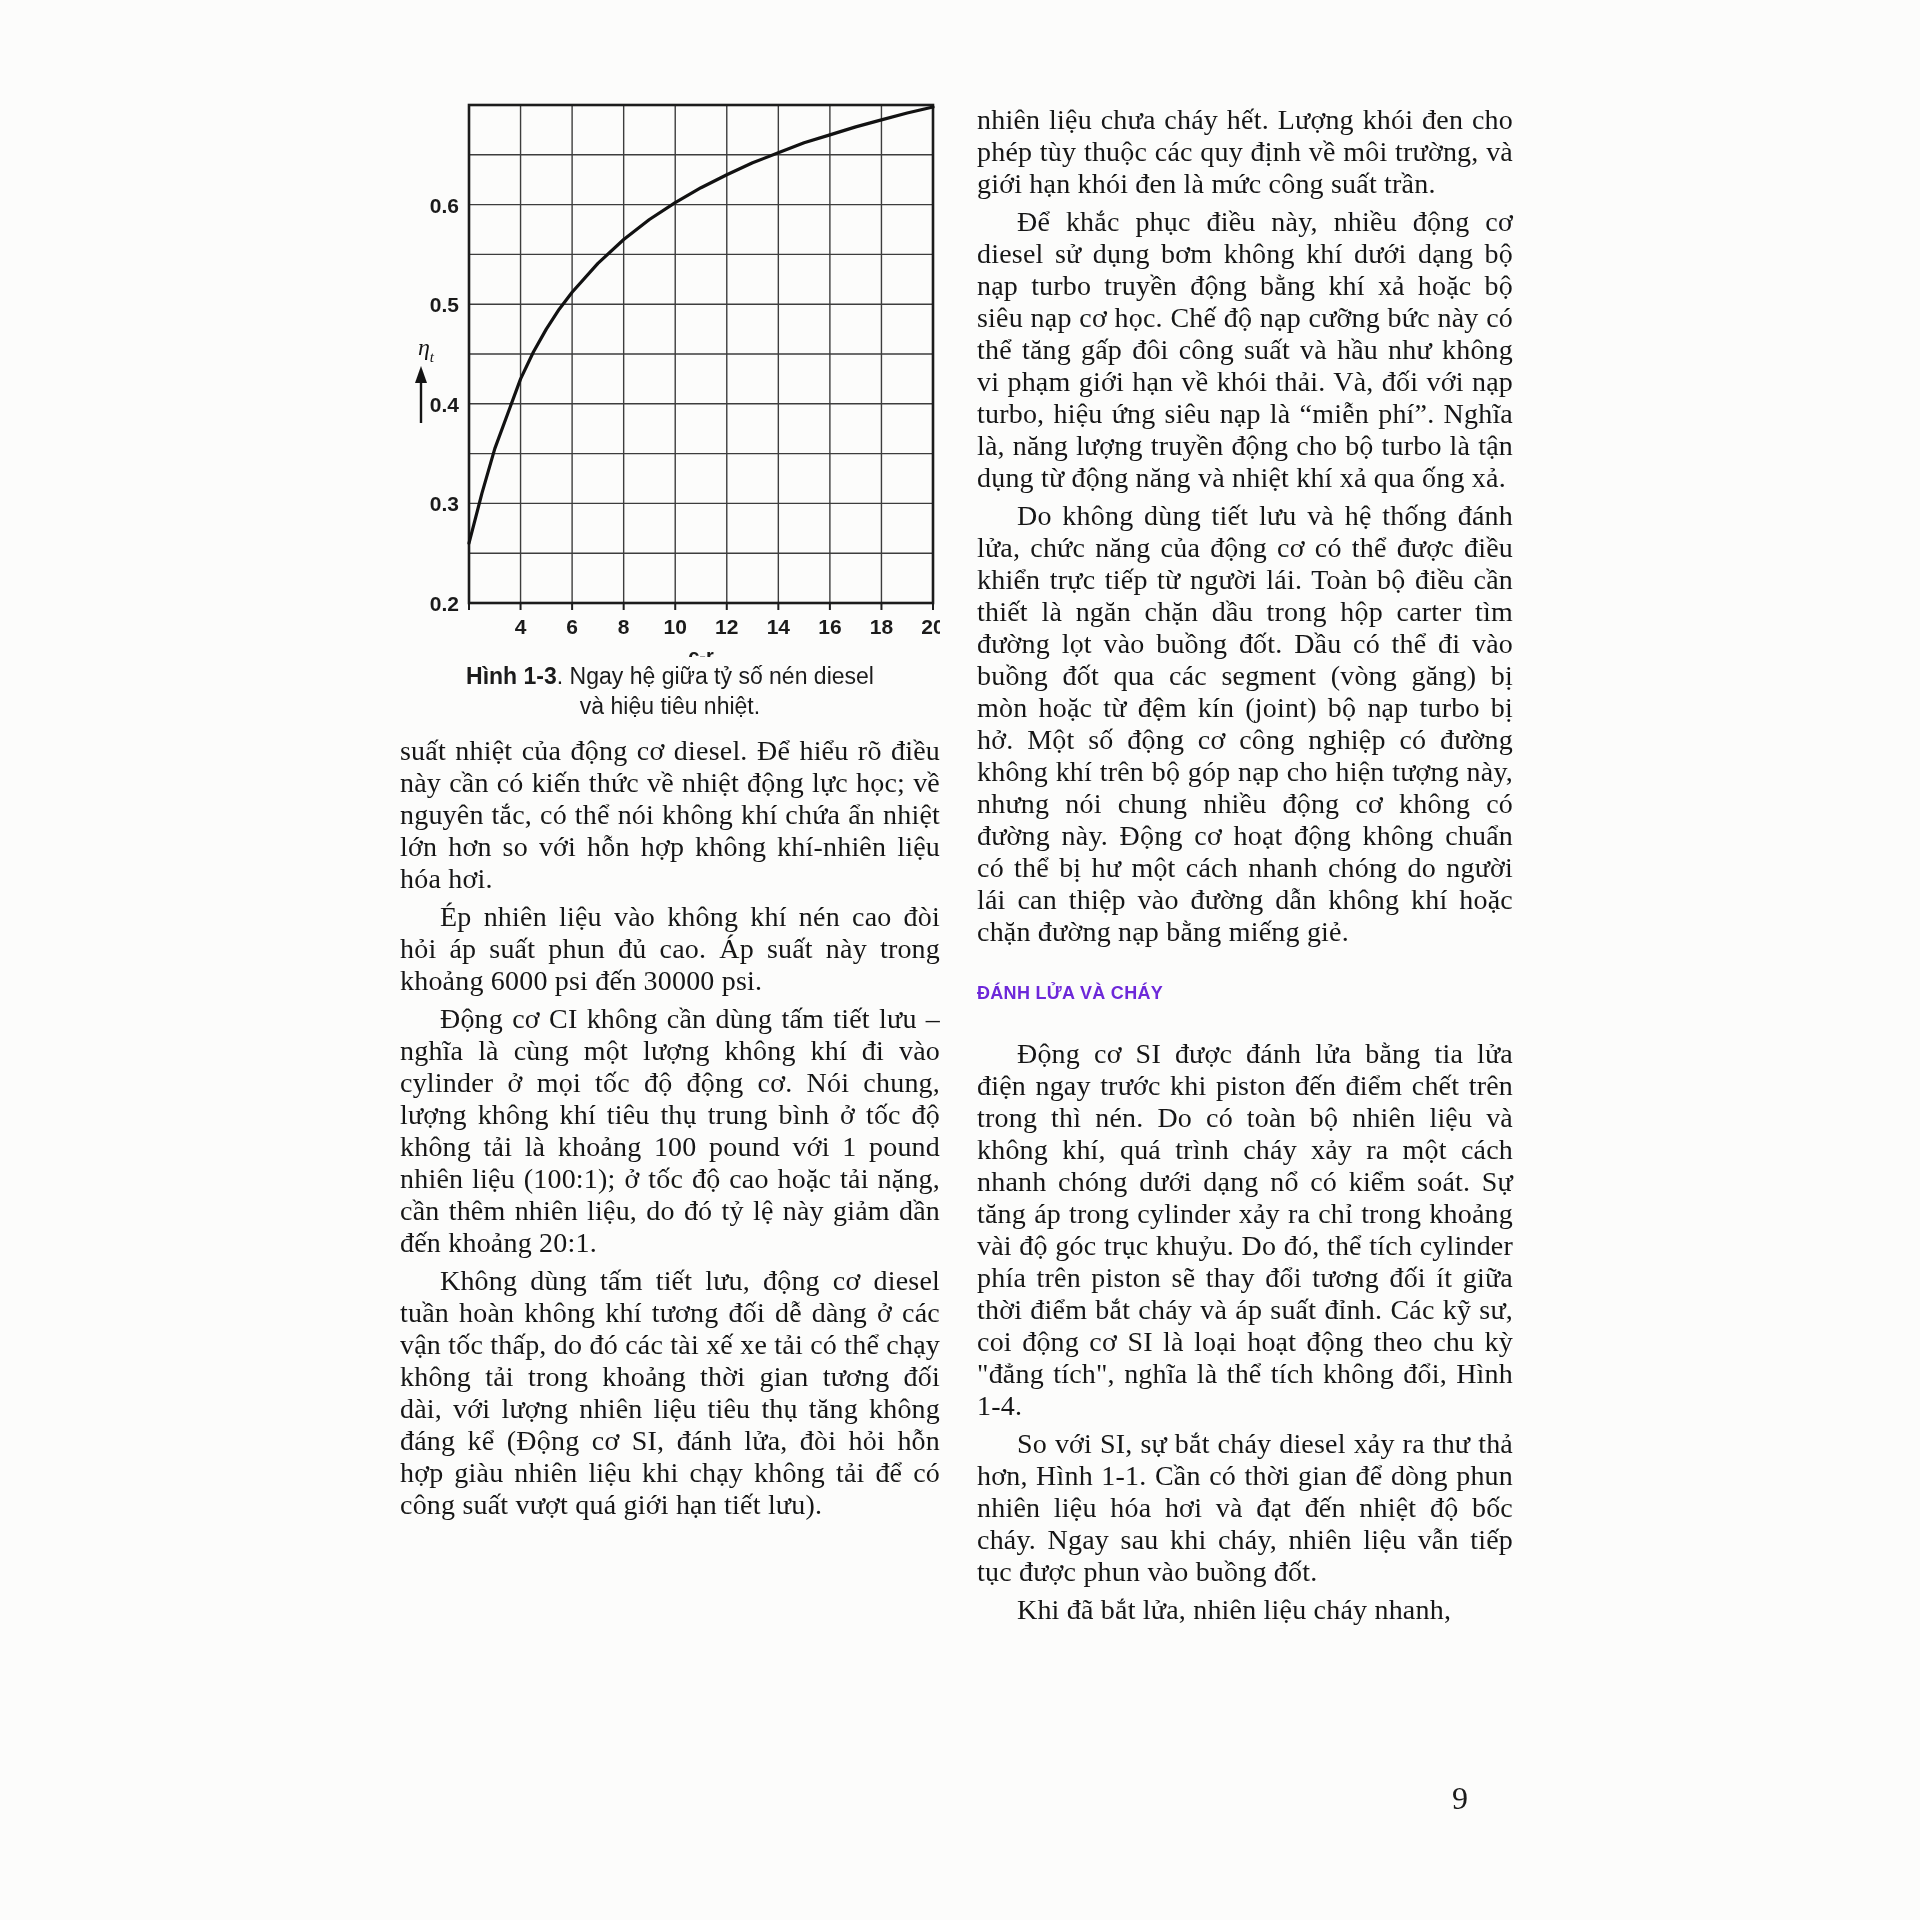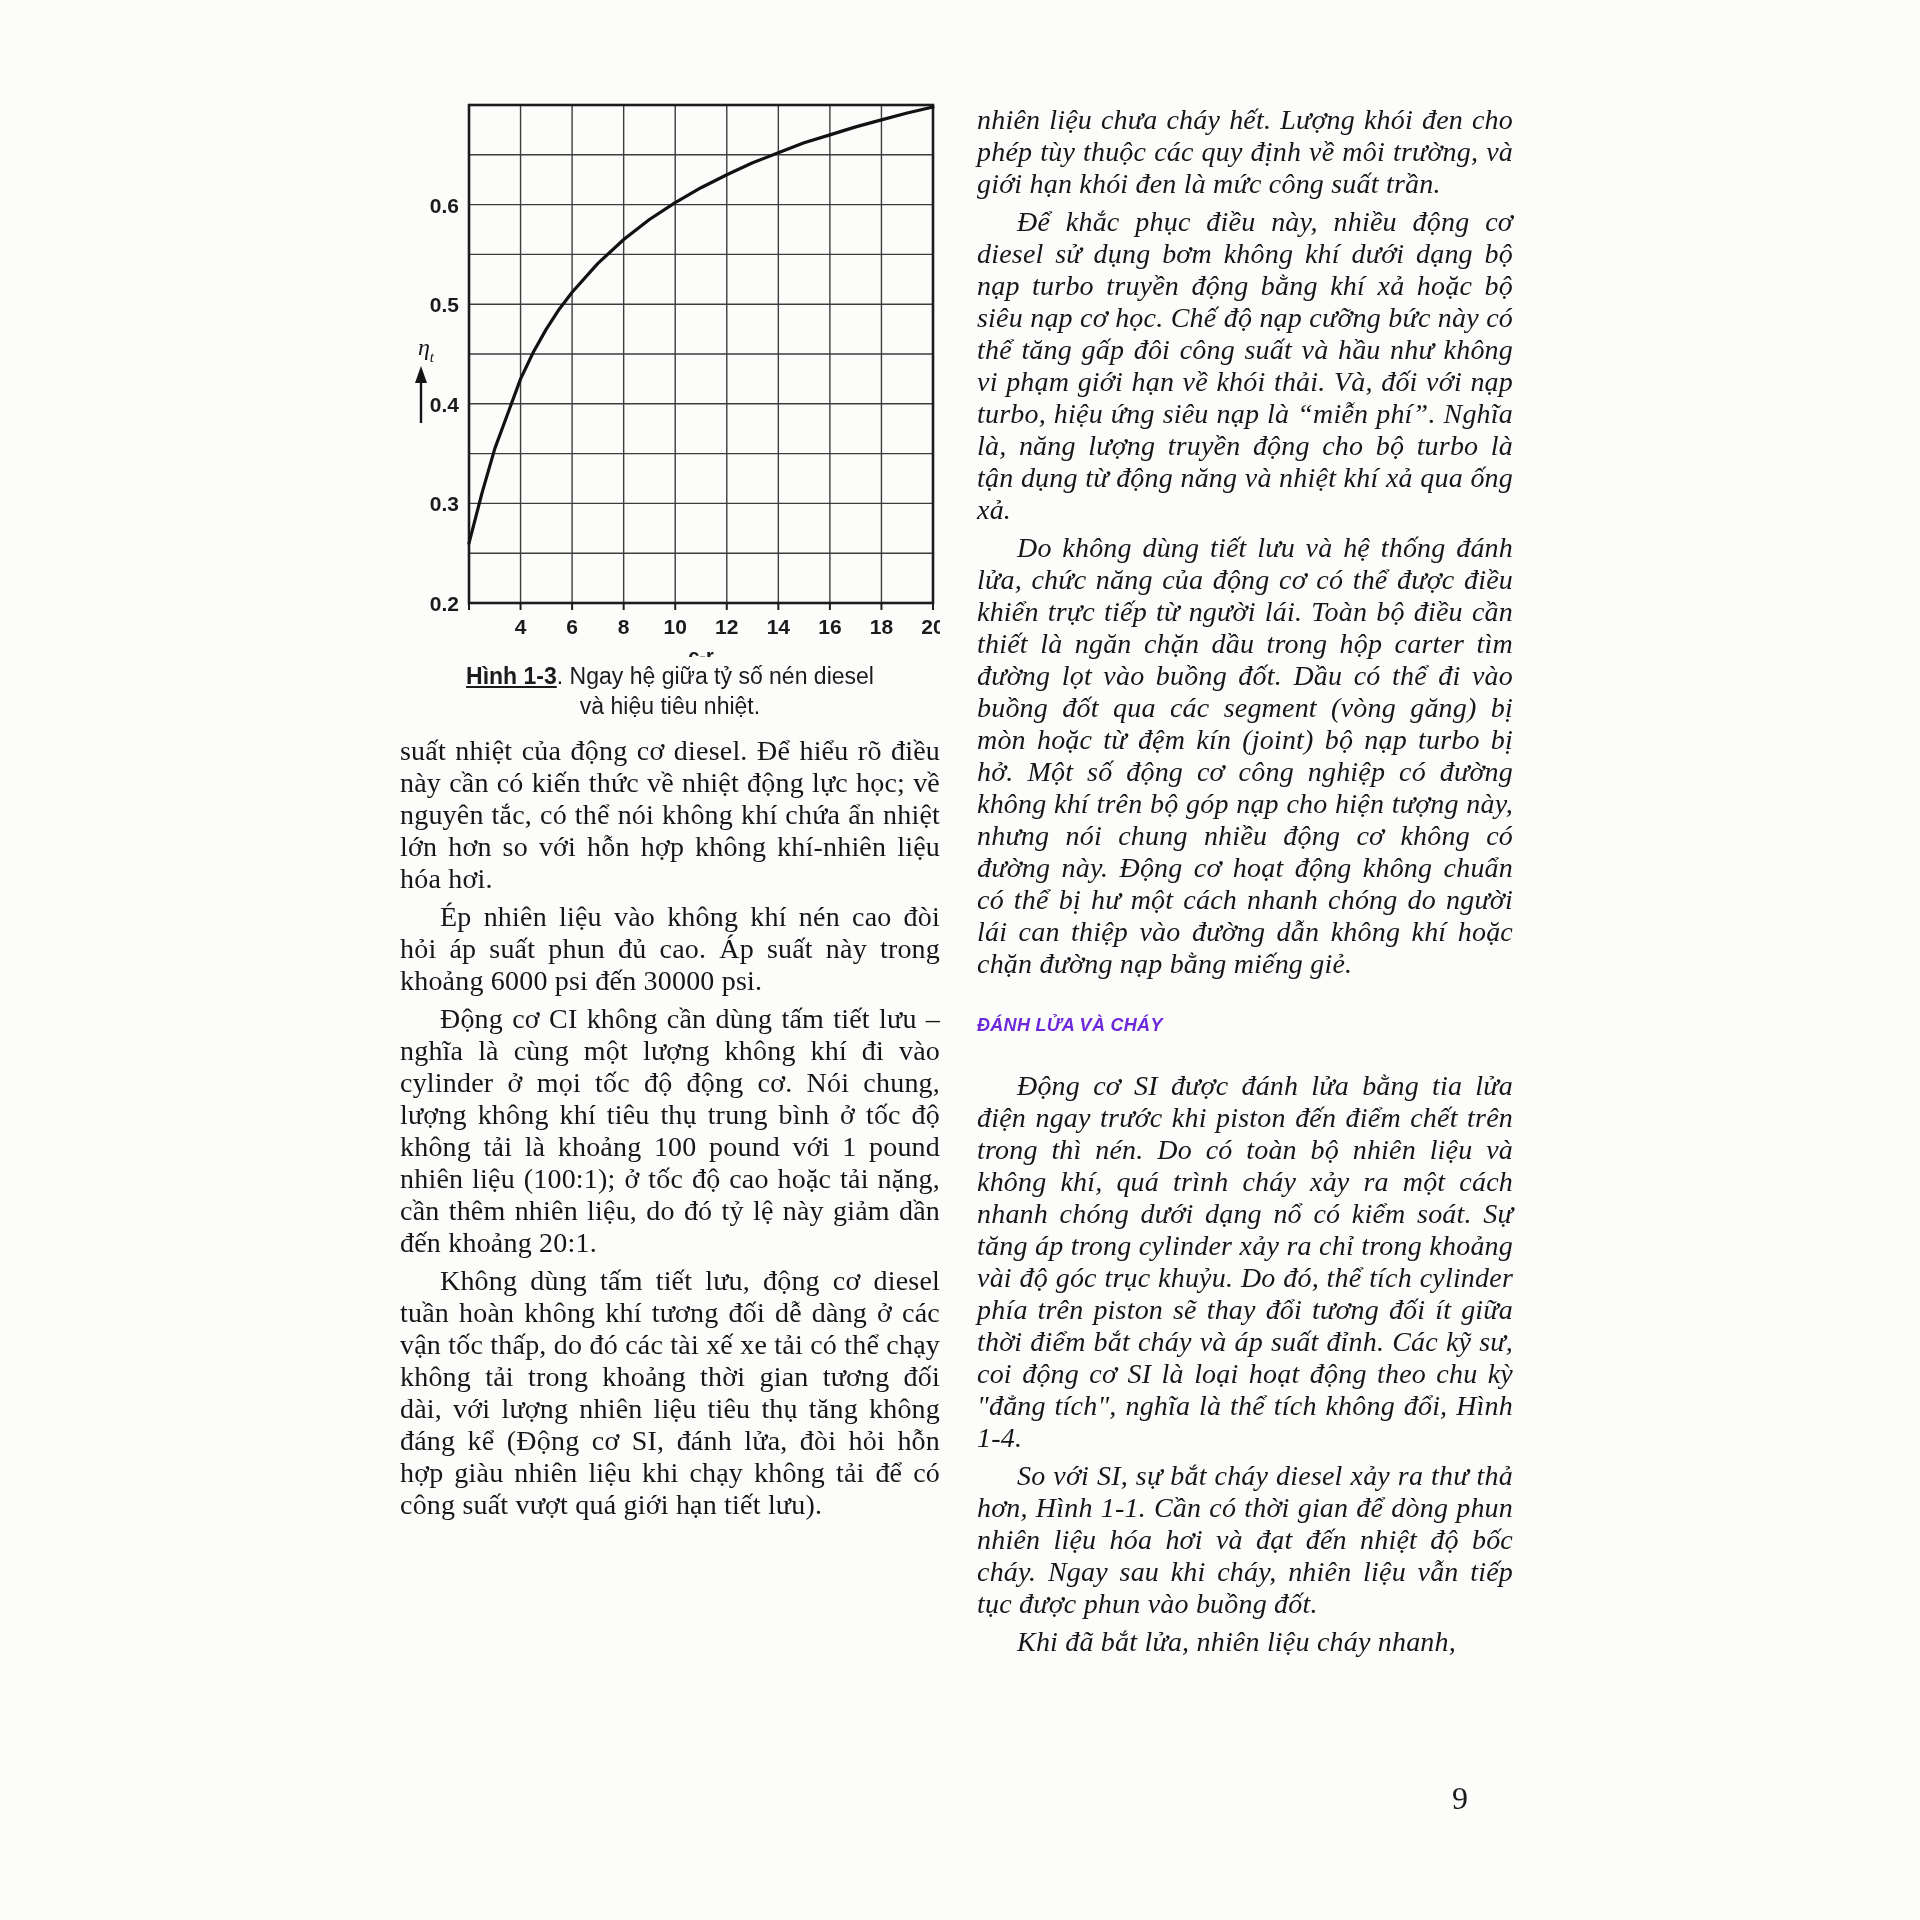--- a/index.html
+++ b/index.html
@@ -7,21 +7,21 @@
     width:1920px;height:1920px;
     background:#fcfcfb;
     position:relative;
     font-family:"Liberation Serif","DejaVu Serif",serif;
     color:#161616;
     overflow:hidden;
   }
   .page{position:absolute;inset:0;}
   .col{position:absolute;top:85px;}
   .col-left{left:400px;width:540px;}
-  .col-right{left:977px;width:536px;top:104px;font-style:italic;}
+  .col-right{left:977px;width:536px;top:104px;}
   figure{margin:0;padding:0;}
   #chart{display:block;width:540px;height:572px;}
   .tick{
     font-family:"Liberation Sans","DejaVu Sans",sans-serif;
     font-weight:700;font-size:21px;fill:#1b1b1b;
   }
   .axis-label{
     font-family:"Liberation Sans","DejaVu Sans",sans-serif;
     font-weight:700;font-size:20px;fill:#1b1b1b;
   }
@@ -29,21 +29,21 @@
     font-family:"Liberation Serif","DejaVu Serif",serif;
     font-style:italic;font-size:24px;fill:#141414;
   }
   figcaption{
     margin-top:4px;
     text-align:center;
     font-family:"Liberation Sans","DejaVu Sans",sans-serif;
     font-size:23px;line-height:30px;color:#1b1b1b;
   }
   figcaption .cap-line{display:block;}
-  figcaption b{font-weight:700;text-decoration:underline;}
+  figcaption b{font-weight:700;}
   .paras{margin-top:14px;}
   .body-text{
     margin:0 0 6px 0;
     font-size:28px;line-height:32px;
     text-align:justify;
     letter-spacing:0.2px;
   }
   .body-text.ind{text-indent:40px;}
   h2.section-heading{
     font-family:"Liberation Sans","DejaVu Sans",sans-serif;

